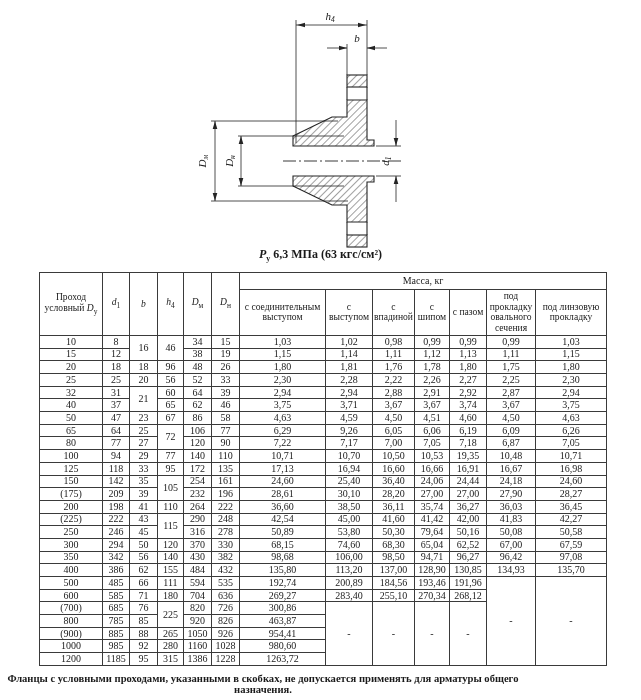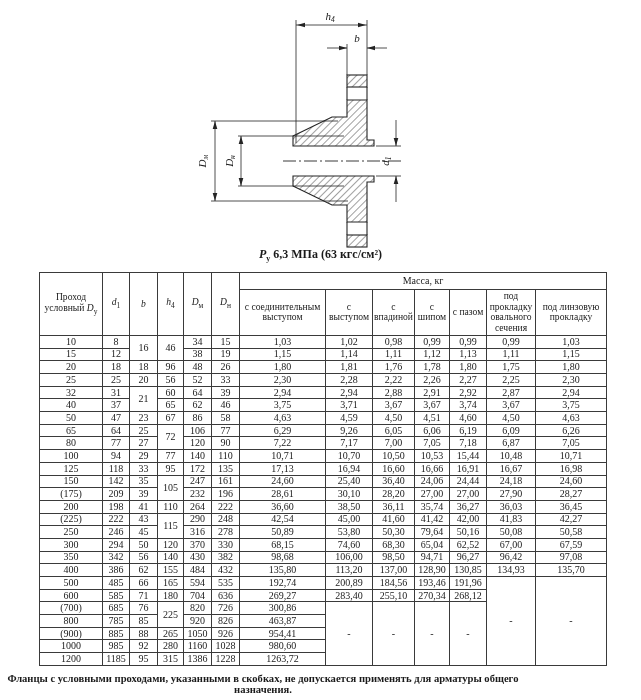--- a/index.html
+++ b/index.html
@@ -273,21 +273,21 @@
           <td>100</td>
           <td>94</td>
           <td>29</td>
           <td>77</td>
           <td>140</td>
           <td>110</td>
           <td>10,71</td>
           <td>10,70</td>
           <td>10,50</td>
           <td>10,53</td>
-          <td>15,44</td>
+          <td>19,35</td>
           <td>10,48</td>
           <td>10,71</td>
         </tr>
         <tr>
           <td>125</td>
           <td>118</td>
           <td>33</td>
           <td>95</td>
           <td>172</td>
           <td>135</td>
@@ -297,21 +297,21 @@
           <td>16,66</td>
           <td>16,91</td>
           <td>16,67</td>
           <td>16,98</td>
         </tr>
         <tr>
           <td>150</td>
           <td>142</td>
           <td>35</td>
           <td rowspan="2">105</td>
-          <td>247</td>
+          <td>254</td>
           <td>161</td>
           <td>24,60</td>
           <td>25,40</td>
           <td>36,40</td>
           <td>24,06</td>
           <td>24,44</td>
           <td>24,18</td>
           <td>24,60</td>
         </tr>
         <tr>
@@ -414,21 +414,21 @@
           <td>137,00</td>
           <td>128,90</td>
           <td>130,85</td>
           <td>134,93</td>
           <td>135,70</td>
         </tr>
         <tr>
           <td>500</td>
           <td>485</td>
           <td>66</td>
-          <td>165</td>
+          <td>111</td>
           <td>594</td>
           <td>535</td>
           <td>192,74</td>
           <td>200,89</td>
           <td>184,56</td>
           <td>193,46</td>
           <td>191,96</td>
           <td rowspan="7">-</td>
           <td rowspan="7">-</td>
         </tr>

